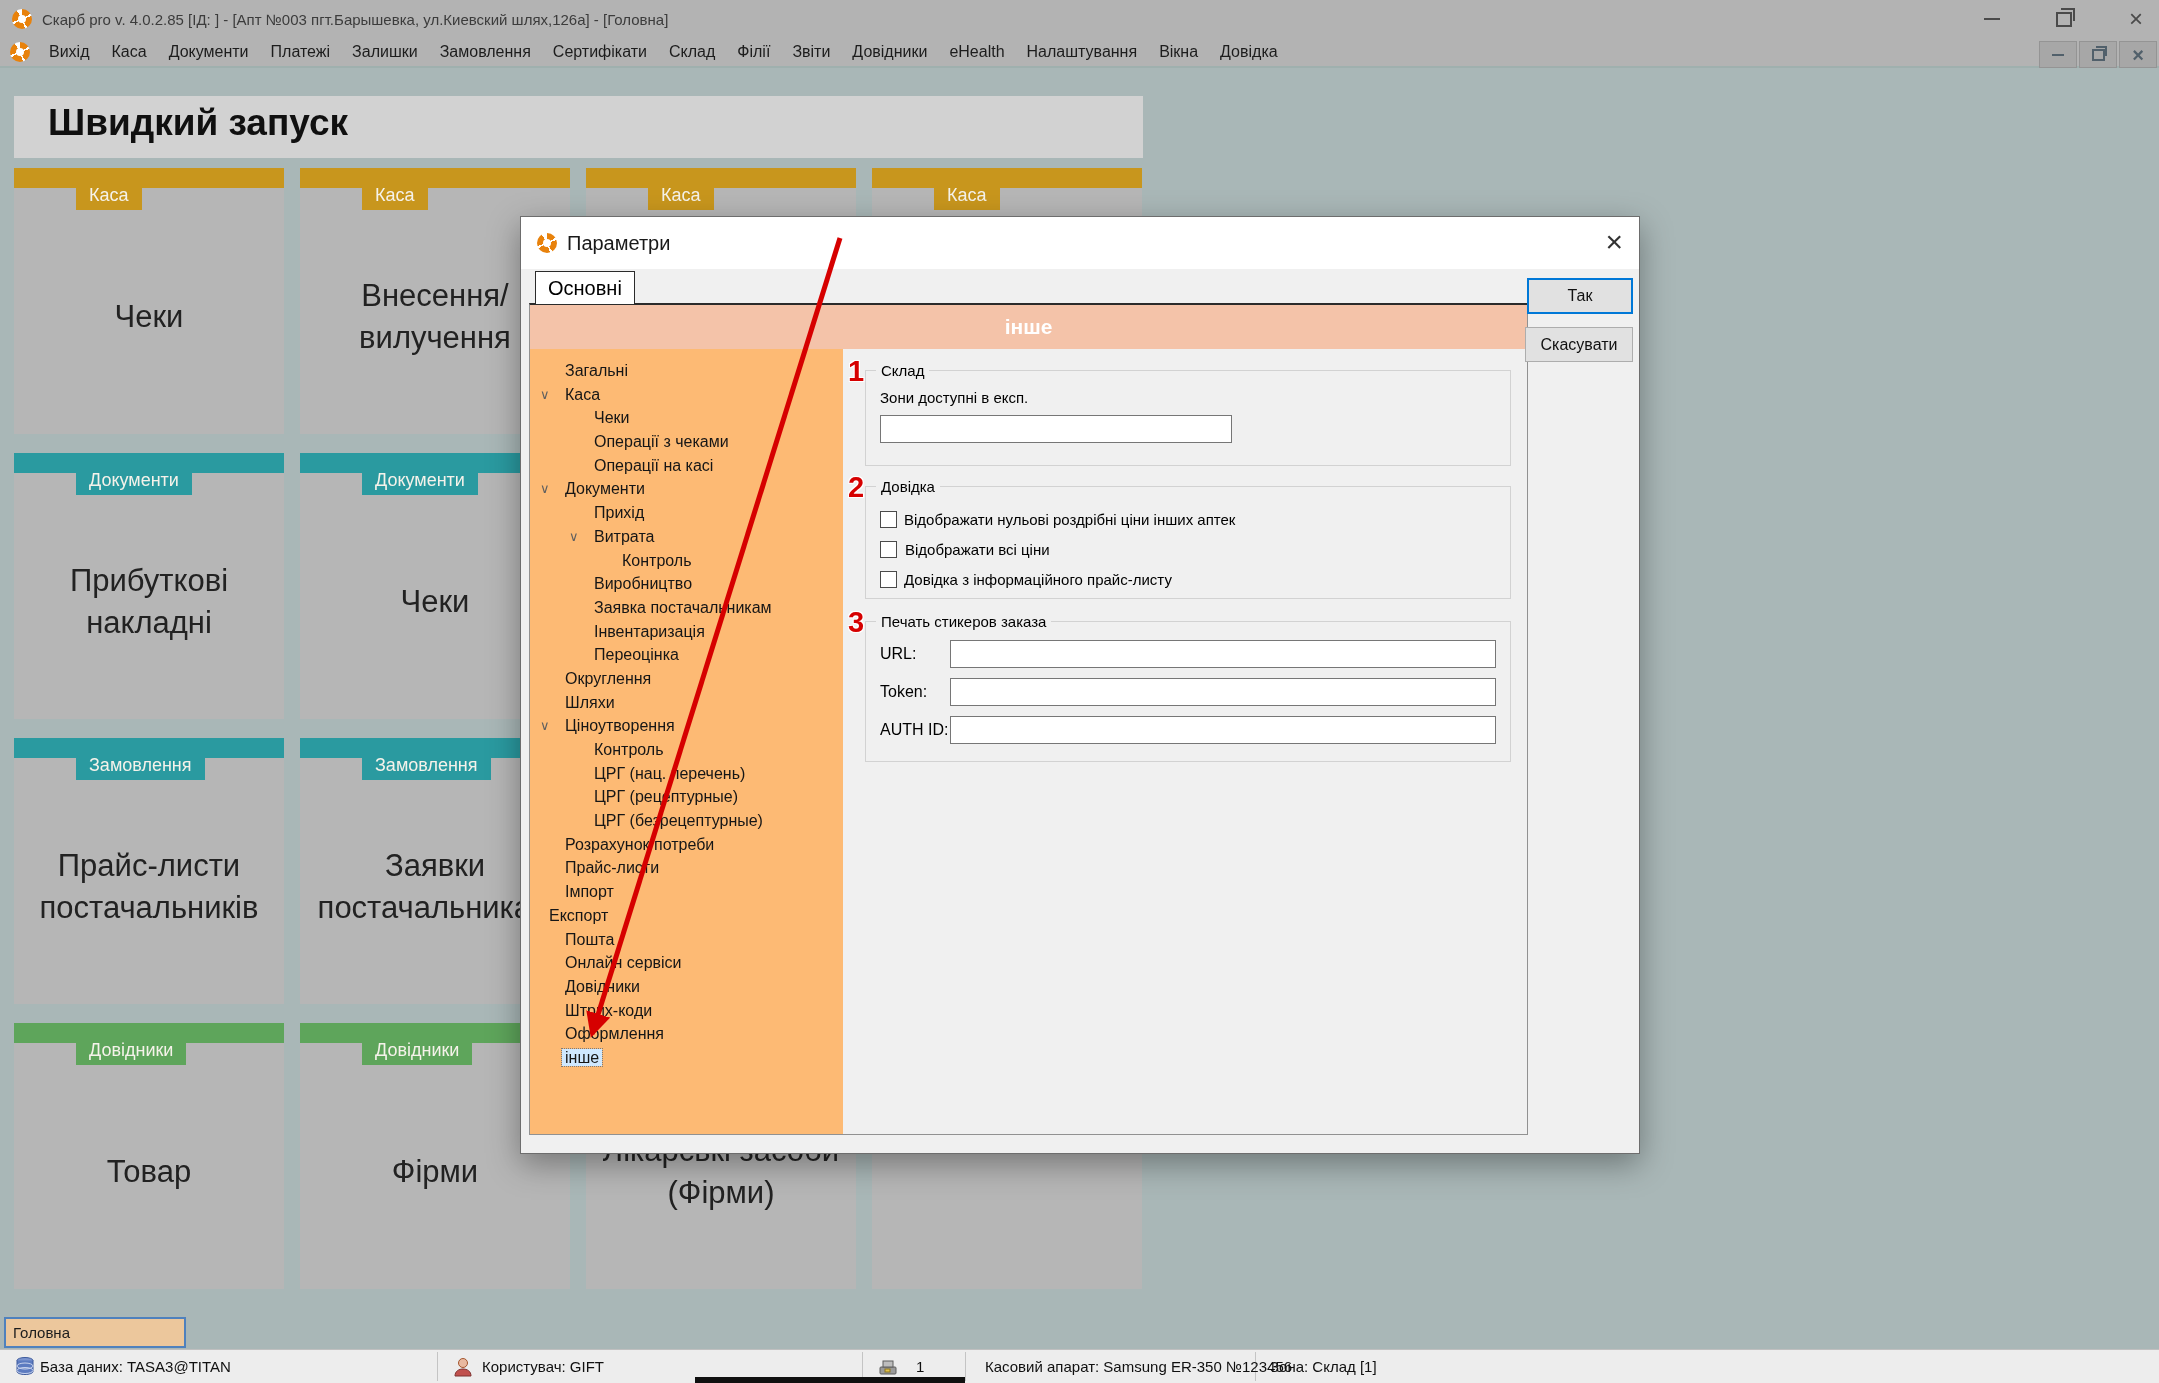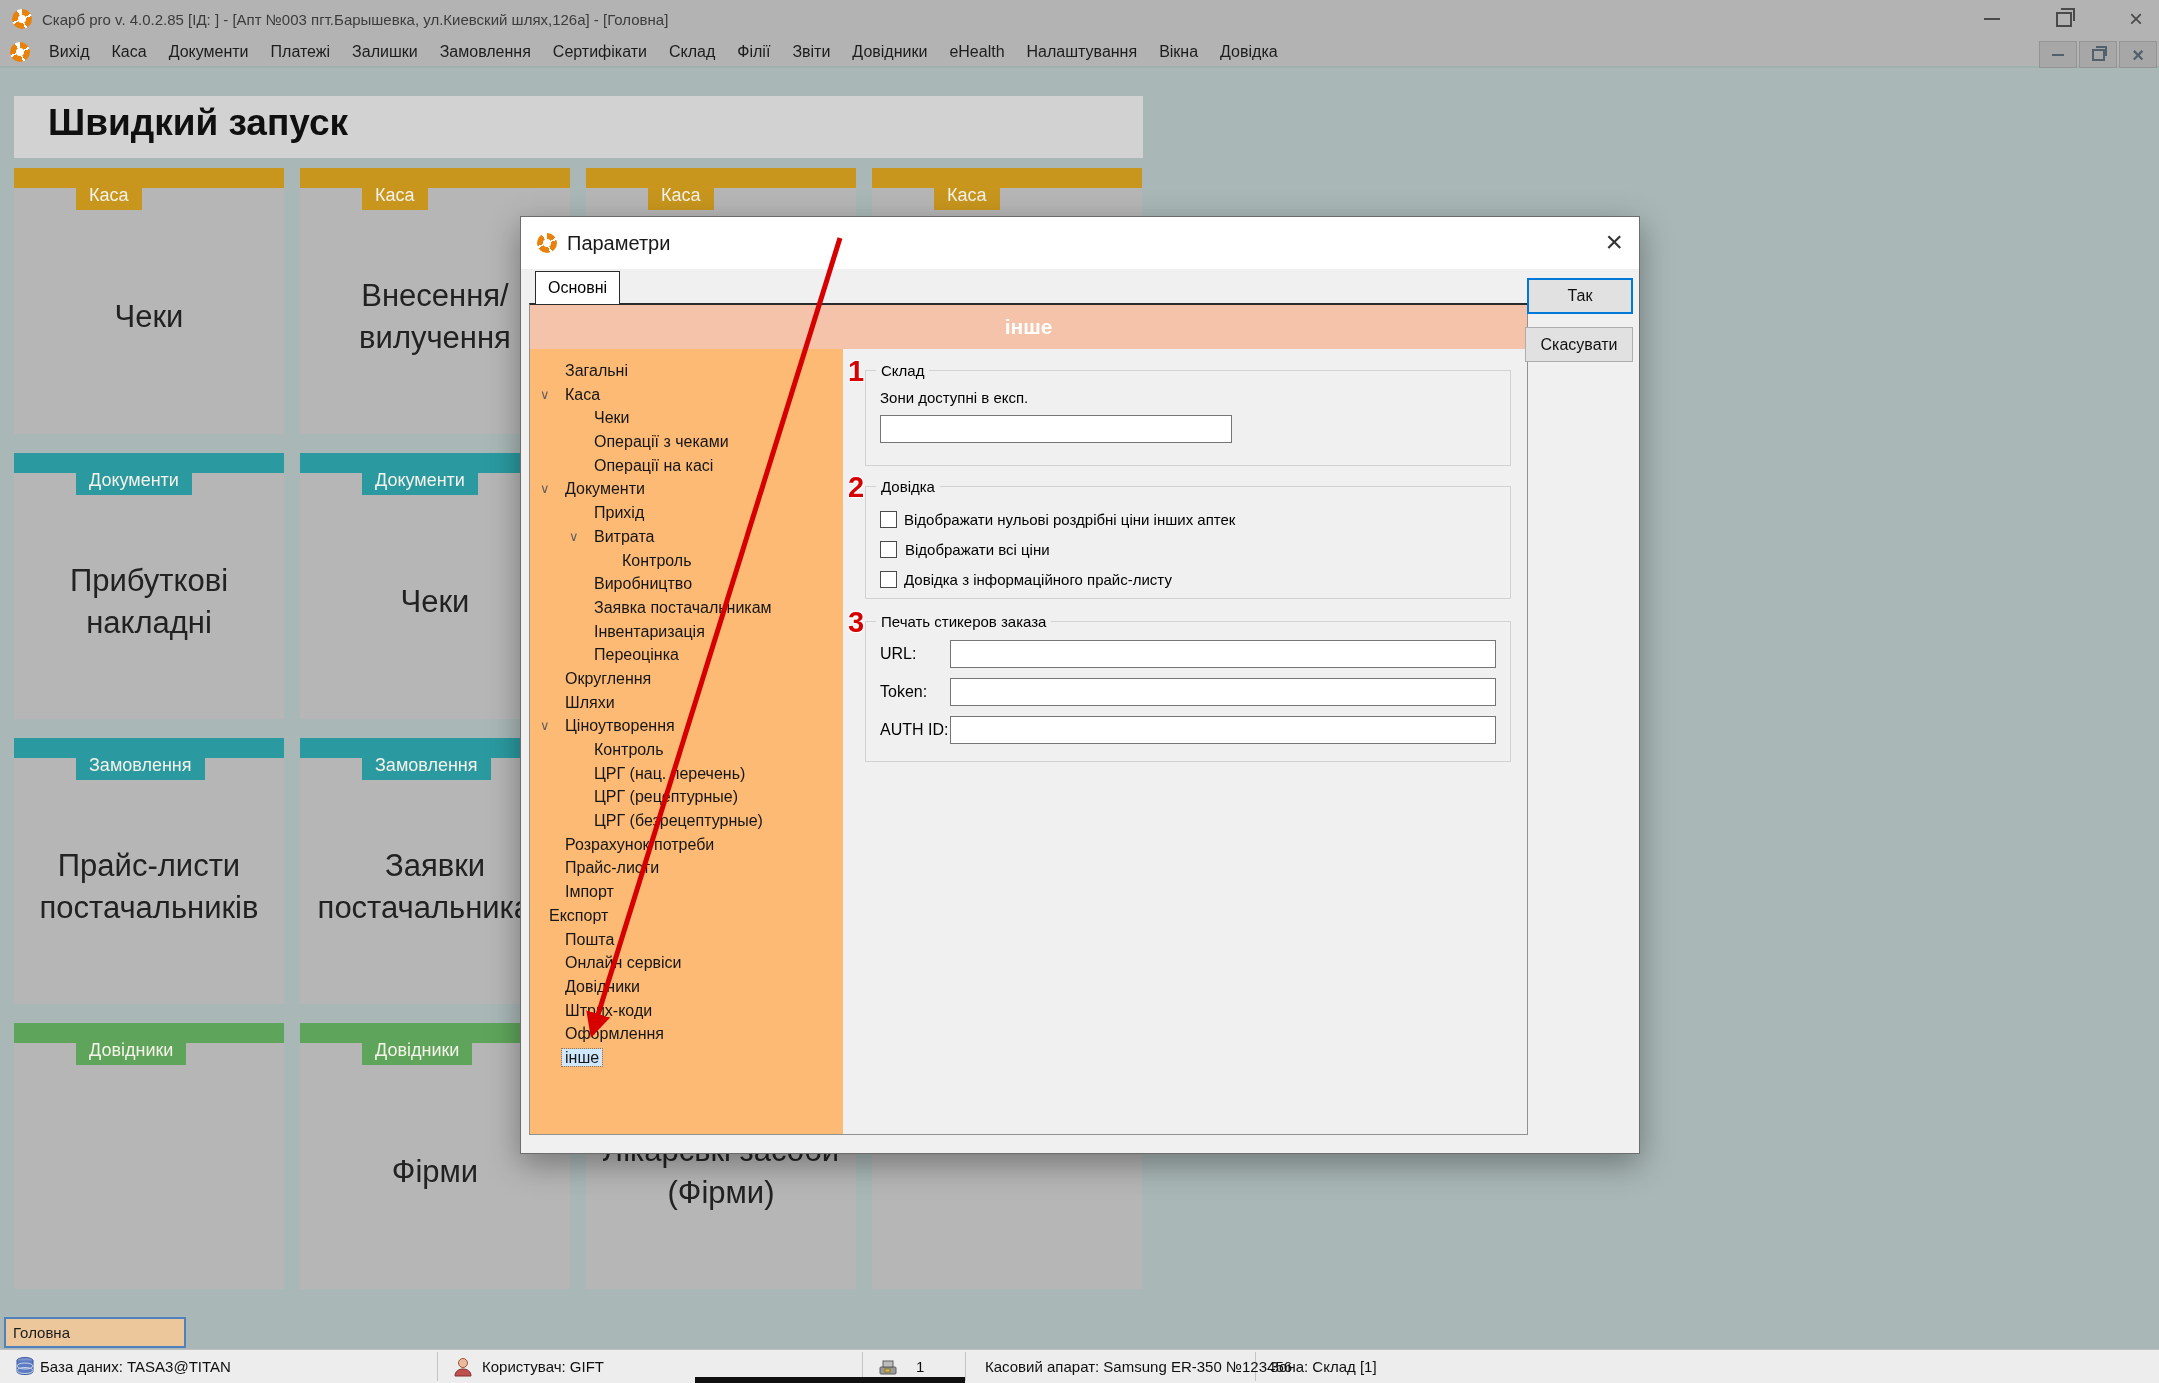--- a/index.html
+++ b/index.html
@@ -45,21 +45,21 @@
     justify-content:center;text-align:center;font-size:31px;line-height:1.35;color:#222;padding:0 12px;}
 
   
   .dialog{position:absolute;left:520px;top:216px;width:1120px;height:938px;background:#f0f0f0;
     border:1px solid #6d6d6d;box-sizing:border-box;box-shadow:0 10px 30px rgba(0,0,0,.35);z-index:10;}
   .dlg-titlebar{position:absolute;left:0;top:0;width:100%;height:52px;background:#fff;
     display:flex;align-items:center;gap:10px;padding-left:16px;box-sizing:border-box;
     font-size:20px;color:#191919;}
   .dlg-close{position:absolute;right:16px;top:10px;font-size:30px;line-height:30px;color:#333;}
   .dlg-tab{position:absolute;left:14px;top:54px;height:32px;padding:0 12px;background:#fff;
-    border:1px solid #2b2b2b;border-bottom:none;font-size:16px;display:flex;align-items:center;z-index:3;}
+    border:1px solid #2b2b2b;border-bottom:none;font-size:20px;display:flex;align-items:center;z-index:3;}
   .dlg-page{position:absolute;left:8px;top:86px;width:999px;height:832px;background:#fff;
     border-top:2px solid #2b2b2b;border-left:1px solid #919191;border-right:1px solid #919191;border-bottom:1px solid #919191;box-sizing:border-box;}
   .dlg-band{position:absolute;left:0;top:0;width:100%;height:44px;display:flex;align-items:center;justify-content:center;
     color:#fff;font-weight:bold;font-size:21px;}
   .tree{position:absolute;left:0;top:44px;width:313px;bottom:0;background:#fdba74;padding-top:10px;box-sizing:border-box;overflow:hidden;}
   .tree-item{position:relative;height:23.7px;line-height:23.7px;font-size:16px;color:#161616;white-space:nowrap;}
   .tree-item .exp{position:absolute;margin-left:-22px;color:#5f5f5f;font-size:13px;}
   .tree-item .lbl{padding:0 3px;}
   .tree-item .lbl.sel{background:#cfe8ff;outline:1px dotted #7b7b7b;}
 
@@ -213,20 +213,21 @@
           <div class="tile-label"></div>
         </div>
         <div class="tile" style="left:872px;top:668px;">
           <div class="tile-head" style="background:#2A9AA0;"></div>
           <div class="tile-chip" style="background:#2A9AA0;">Замовлення</div>
           <div class="tile-label"></div>
         </div>
         <div class="tile" style="left:14px;top:953px;">
           <div class="tile-head" style="background:#5EA55B;"></div>
           <div class="tile-chip" style="background:#5EA55B;">Довідники</div>
+          <div class="tile-label">Товар</div>
         </div>
         <div class="tile" style="left:300px;top:953px;">
           <div class="tile-head" style="background:#5EA55B;"></div>
           <div class="tile-chip" style="background:#5EA55B;">Довідники</div>
           <div class="tile-label">Фірми</div>
         </div>
         <div class="tile" style="left:586px;top:953px;">
           <div class="tile-head" style="background:#5EA55B;"></div>
           <div class="tile-chip" style="background:#5EA55B;">Довідники</div>
           <div class="tile-label">Лікарські засоби (Фірми)</div>

